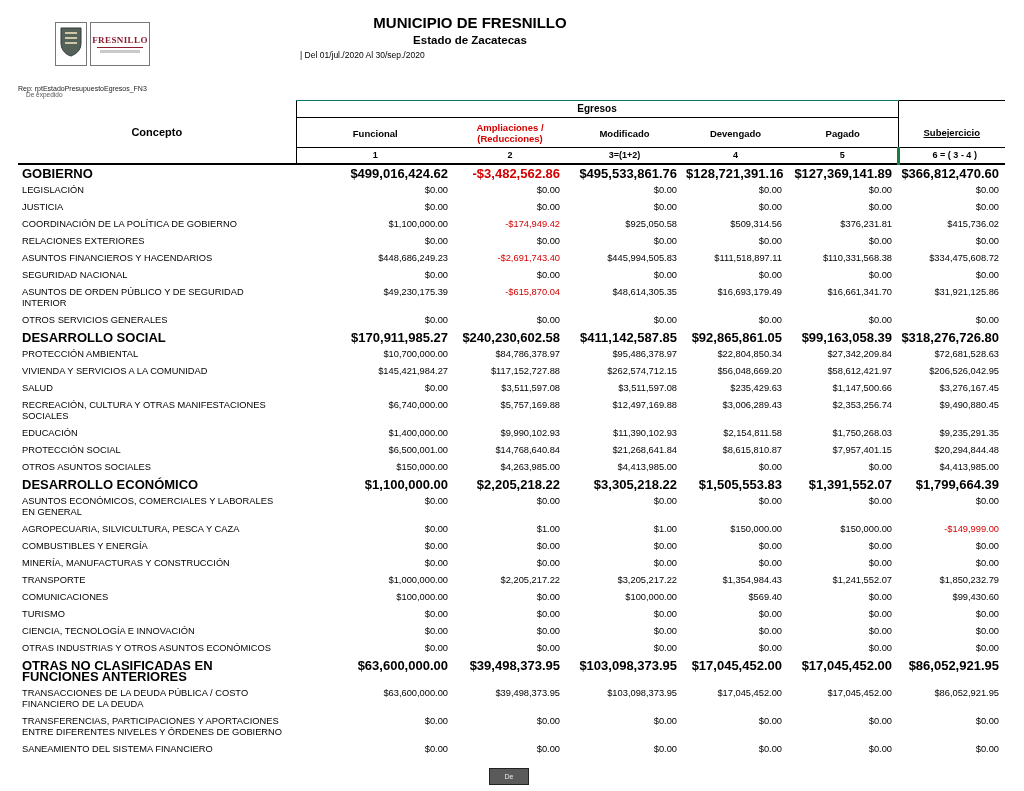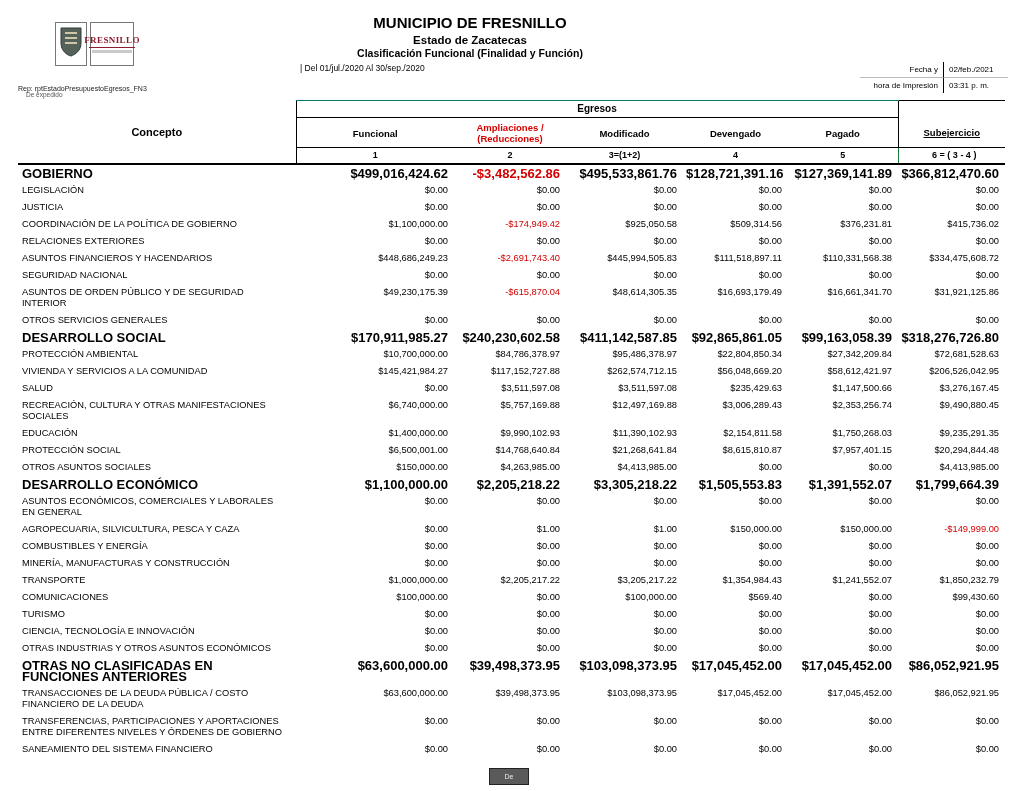--- a/index.html
+++ b/index.html
@@ -4,21 +4,21 @@
 <style>
   * { box-sizing: border-box; }
   html, body { margin: 0; padding: 0; background: #fff; }
   body { font-family: "Liberation Sans", sans-serif; color: #000; }
   .page { position: relative; width: 1024px; height: 791px; background: #fff; overflow: hidden; }
 
   
   .logos { position: absolute; left: 55px; top: 22px; display: flex; gap: 3px; }
   .logo-box { border: 1px solid #777; height: 44px; display: flex; align-items: center; justify-content: center; background: #fff; }
   .logo-box.crest { width: 32px; }
-  .logo-box.brand { width: 44px; flex-direction: column; gap: 2px; }
+  .logo-box.brand { width: 60px; flex-direction: column; gap: 2px; }
   .brand-text { font-family: "Liberation Serif", serif; font-weight: bold; font-size: 9px; letter-spacing: .4px; color: var(--brand_red, #8c1d2f); }
   .brand-line { display: block; width: 46px; height: 1px; background: #8c1d2f; }
   .brand-sub { display: block; width: 40px; height: 3px; background: #c9c9c9; }
 
   .titles { position: absolute; left: 160px; top: 14px; width: 620px; text-align: center; line-height: 1.25; }
   .t1 { font-size: 15px; font-weight: bold; }
   .t2 { font-size: 11.5px; font-weight: bold; }
   .t3 { font-size: 11px; font-weight: bold; }
   .t4 { font-size: 10.5px; font-weight: bold; }
   .t5 { font-size: 8.5px; text-align: left; padding-left: 140px; margin-top: 3px; }
@@ -37,21 +37,21 @@
 
   thead th { font-weight: bold; text-align: center; white-space: pre-line; vertical-align: middle; }
   th.concepto-h { font-size: 11px; border-bottom: 2px solid #000; vertical-align: middle; }
   th.egresos-h { font-size: 10px; padding: 2px 0 3px; border-top: 1px solid #0f766e; border-bottom: 1px solid #000; border-left: 1px solid #000; }
   th.sub-spacer { border-top: 1px solid #000; border-left: 1px solid #000; }
   tr.colnames th { font-size: 9.5px; padding: 4px 3px 3px; border-bottom: 1px solid #000; }
   tr.colnames th.first { border-left: 1px solid #000; }
   tr.colnames th.subcol { border-left: 1px solid #000; text-decoration: underline; }
   tr.colnums th { font-size: 9px; padding: 2px 3px 3px; border-bottom: 2px solid #000; }
   tr.colnums th.first { border-left: 1px solid #000; }
-  tr.colnums th.subcol { border-left: 1px solid #15803d; padding-left: 8px; }
+  tr.colnums th.subcol { border-left: 3px solid #15803d; padding-left: 8px; }
   th.redhead { color: var(--negative, #d40000); }
 
   tbody td { font-size: 9.3px; line-height: 11px; padding: 3px 3px; vertical-align: top; }
   tbody td.concepto { text-align: left; padding-left: 4px; padding-right: 10px; }
   tbody td.num { text-align: right; padding-right: 6px; white-space: nowrap; }
   tbody tr.section td { font-weight: bold; font-size: 13px; }
   tbody td.neg { color: var(--negative, #d40000); }
 
   
   .stamp { position: absolute; left: 489px; top: 768px; width: 40px; height: 17px; background: #5a5a5a; border: 1px solid #222; color: #e8e8e8; font-size: 7px; display: flex; align-items: center; justify-content: center; }
@@ -73,30 +73,23 @@
     <div class="logo-box brand">
       <span class="brand-text">FRESNILLO</span>
       <span class="brand-line"></span>
       <span class="brand-sub"></span>
     </div>
   </div>
 
   <div class="titles">
     <div class="t1">MUNICIPIO DE FRESNILLO</div>
     <div class="t2">Estado de Zacatecas</div>
-    <div class="t4">Clasificación Funcional (Finalidad y Función)</div>
     <div class="t5">| Del 01/jul./2020 Al 30/sep./2020</div>
   </div>
 
-  <div class="datetime">
-    <div class="dt-label dt-r1">Fecha y</div>
-    <div class="dt-value dt-r1">02/feb./2021</div>
-    <div class="dt-label">hora de Impresión</div>
-    <div class="dt-value">03:31 p. m.</div>
-  </div>
 
   <div class="repcode">Rep: rptEstadoPresupuestoEgresos_FN3</div>
   <div class="repcode2">De expedido</div>
 
   <table class="report">
     <colgroup>
       <col style="width:278px">
       <col style="width:158px">
       <col style="width:112px">
       <col style="width:117px">

